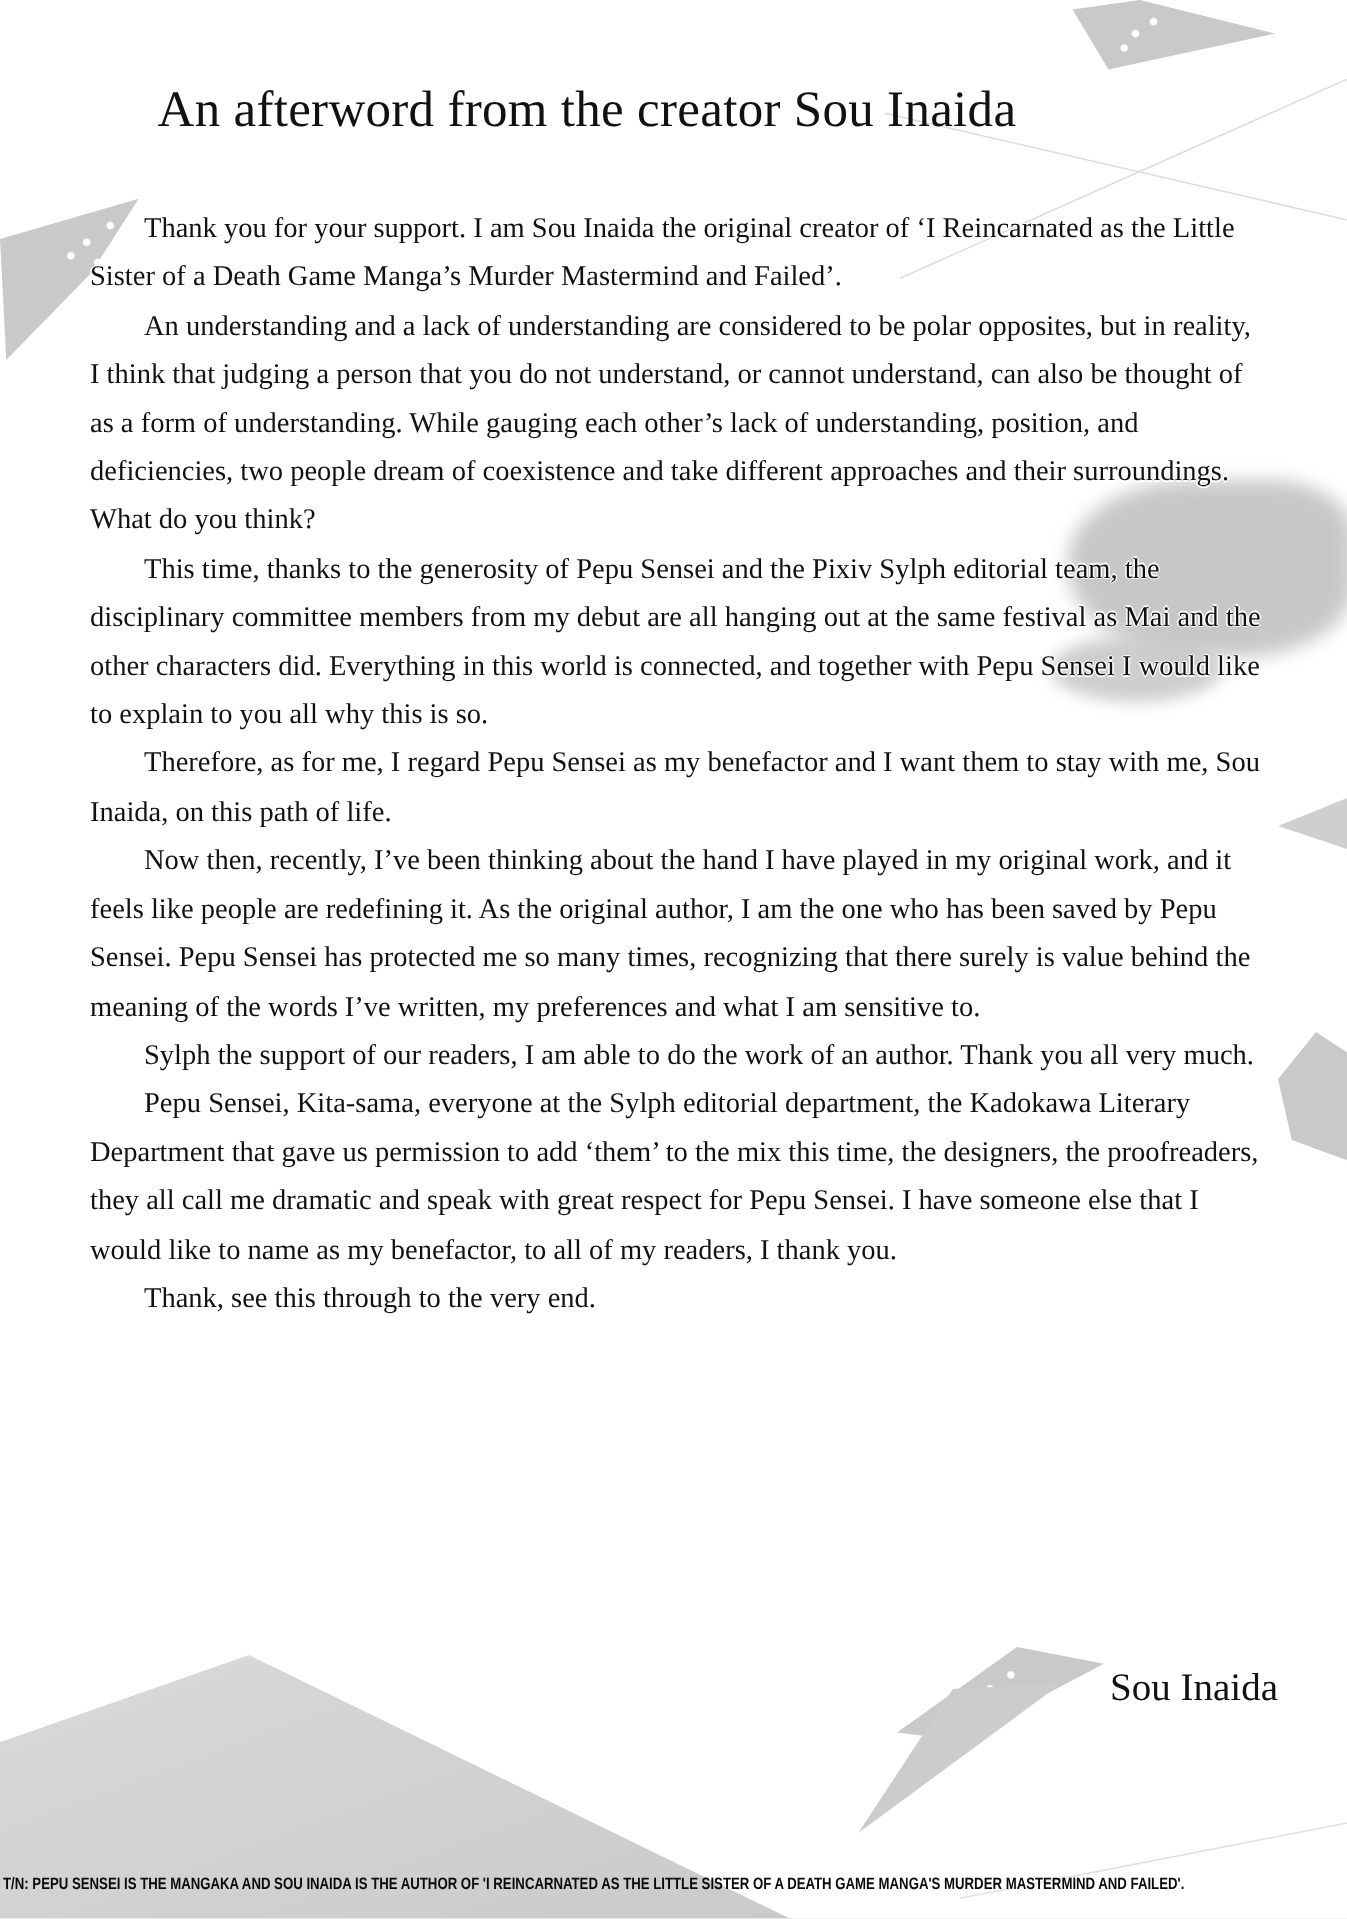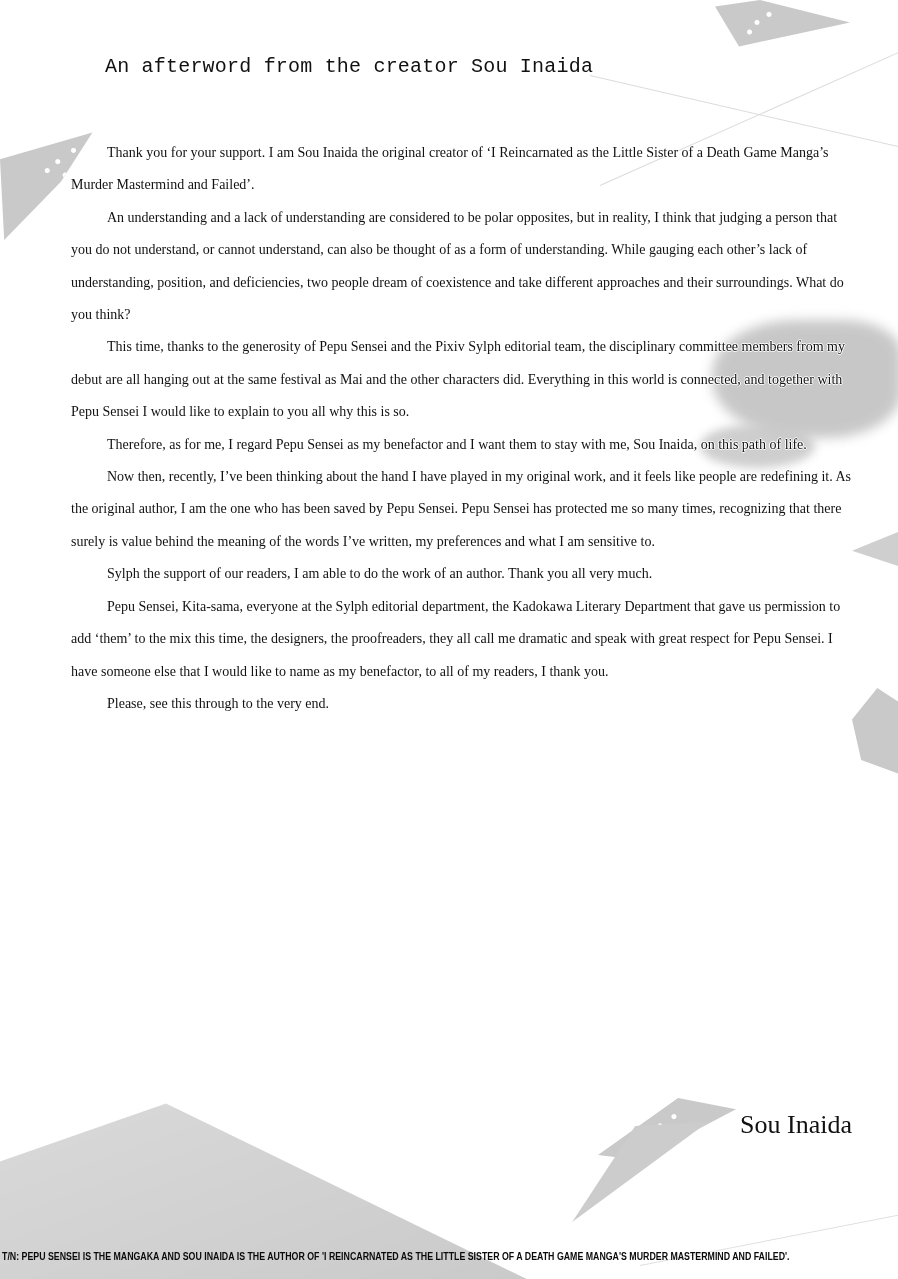--- a/index.html
+++ b/index.html
@@ -76,26 +76,26 @@
     background: #cccccc;
     clip-path: polygon(48% 4%, 100% 0, 3% 100%);
   }
   .xline { position: absolute; height: 1px; background: #dcdcdc; z-index: 0; }
   .xline1 { left: 590px; top: 75px;  width: 430px; transform: rotate(13deg);  transform-origin: left center; }
   .xline2 { left: 600px; top: 185px; width: 420px; transform: rotate(-24deg); transform-origin: left center; }
   .xline3 { left: 640px; top: 1265px; width: 300px; transform: rotate(-11deg); transform-origin: left center; background: #e0e0e0; }
   
   .title {
     position: absolute; left: 105px; top: 55px; z-index: 2;
-    margin: 0; font-size: 20px; font-weight: 400; letter-spacing: .2px;
-    font-family: Liberation Mono, monospace;
+    margin: 0; font-size: 34px; font-weight: 400; letter-spacing: .2px;
+    font-family: Liberation Serif, serif;
   }
   .bodytext {
-    position: absolute; left: 71px; top: 137px; width: 782px; z-index: 1;
-    font-size: 14px; line-height: 32.4px;
+    position: absolute; left: 60px; top: 137px; width: 782px; z-index: 1;
+    font-size: 19px; line-height: 32.4px;
     text-shadow: 1px 0 0 #fff, -1px 0 0 #fff, 0 1px 0 #fff, 0 -1px 0 #fff;
   }
   .bodytext p { margin: 0; text-indent: 36px; }
   .signature {
     position: absolute; right: 46px; top: 1110px; z-index: 1;
     font-size: 26px;
   }
   .tn {
     position: absolute; left: 2px; top: 1250px; z-index: 2;
     font-family: "Liberation Sans", sans-serif;
@@ -126,20 +126,20 @@
   <h1 class="title">An afterword from the creator Sou Inaida</h1>
 
   <div class="bodytext">
     <p>Thank you for your support. I am Sou Inaida the original creator of ‘I Reincarnated as the Little Sister of a Death Game Manga’s Murder Mastermind and Failed’.</p>
     <p>An understanding and a lack of understanding are considered to be polar opposites, but in reality, I think that judging a person that you do not understand, or cannot understand, can also be thought of as a form of understanding. While gauging each other’s lack of understanding, position, and deficiencies, two people dream of coexistence and take different approaches and their surroundings. What do you think?</p>
     <p>This time, thanks to the generosity of Pepu Sensei and the Pixiv Sylph editorial team, the disciplinary committee members from my debut are all hanging out at the same festival as Mai and the other characters did. Everything in this world is connected, and together with Pepu Sensei I would like to explain to you all why this is so.</p>
     <p>Therefore, as for me, I regard Pepu Sensei as my benefactor and I want them to stay with me, Sou Inaida, on this path of life.</p>
     <p>Now then, recently, I’ve been thinking about the hand I have played in my original work, and it feels like people are redefining it. As the original author, I am the one who has been saved by Pepu Sensei. Pepu Sensei has protected me so many times, recognizing that there surely is value behind the meaning of the words I’ve written, my preferences and what I am sensitive to.</p>
     <p>Sylph the support of our readers, I am able to do the work of an author. Thank you all very much.</p>
     <p>Pepu Sensei, Kita-sama, everyone at the Sylph editorial department, the Kadokawa Literary Department that gave us permission to add ‘them’ to the mix this time, the designers, the proofreaders, they all call me dramatic and speak with great respect for Pepu Sensei. I have someone else that I would like to name as my benefactor, to all of my readers, I thank you.</p>
-    <p>Please, see this through to the very end.</p>
+    <p>Thank, see this through to the very end.</p>
   </div>
 
   <div class="signature">Sou Inaida</div>
 
   <div class="tn">T/N: PEPU SENSEI IS THE MANGAKA AND SOU INAIDA IS THE AUTHOR OF 'I REINCARNATED AS THE LITTLE SISTER OF A DEATH GAME MANGA'S MURDER MASTERMIND AND FAILED'.</div>
 
 </div>
 
 </body></html>

